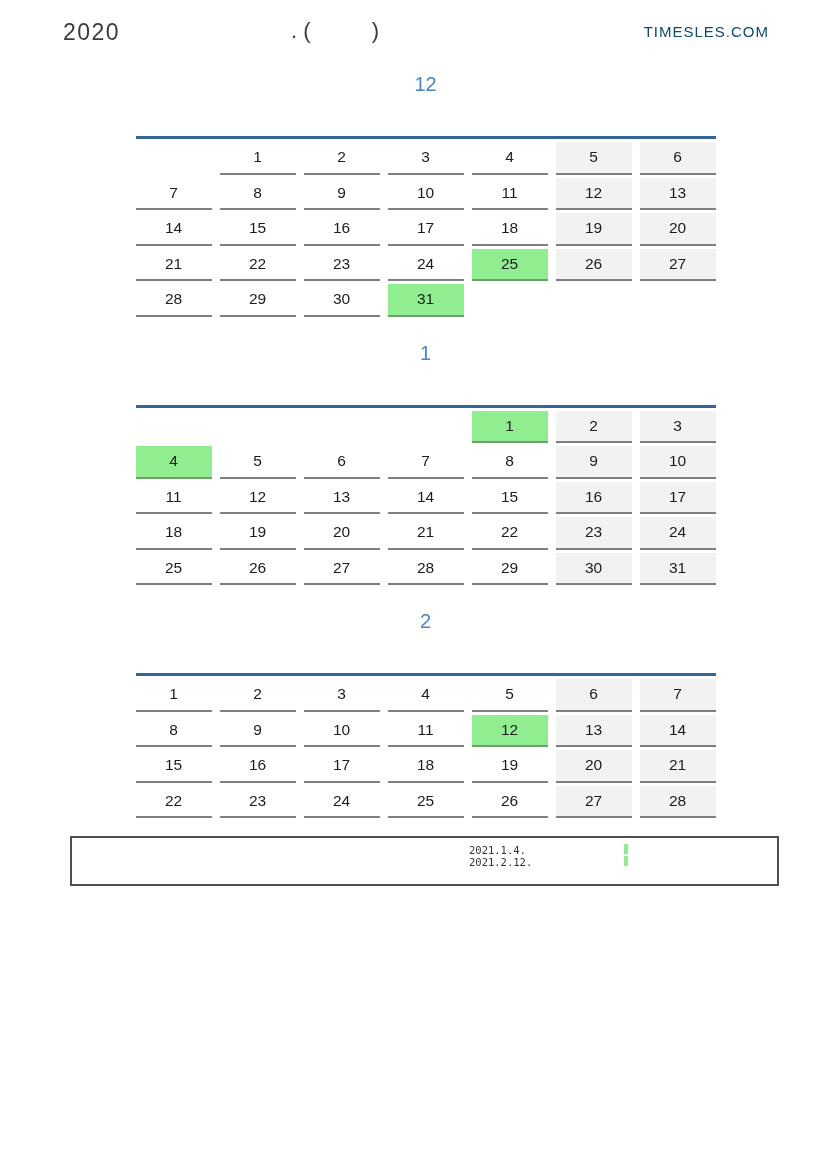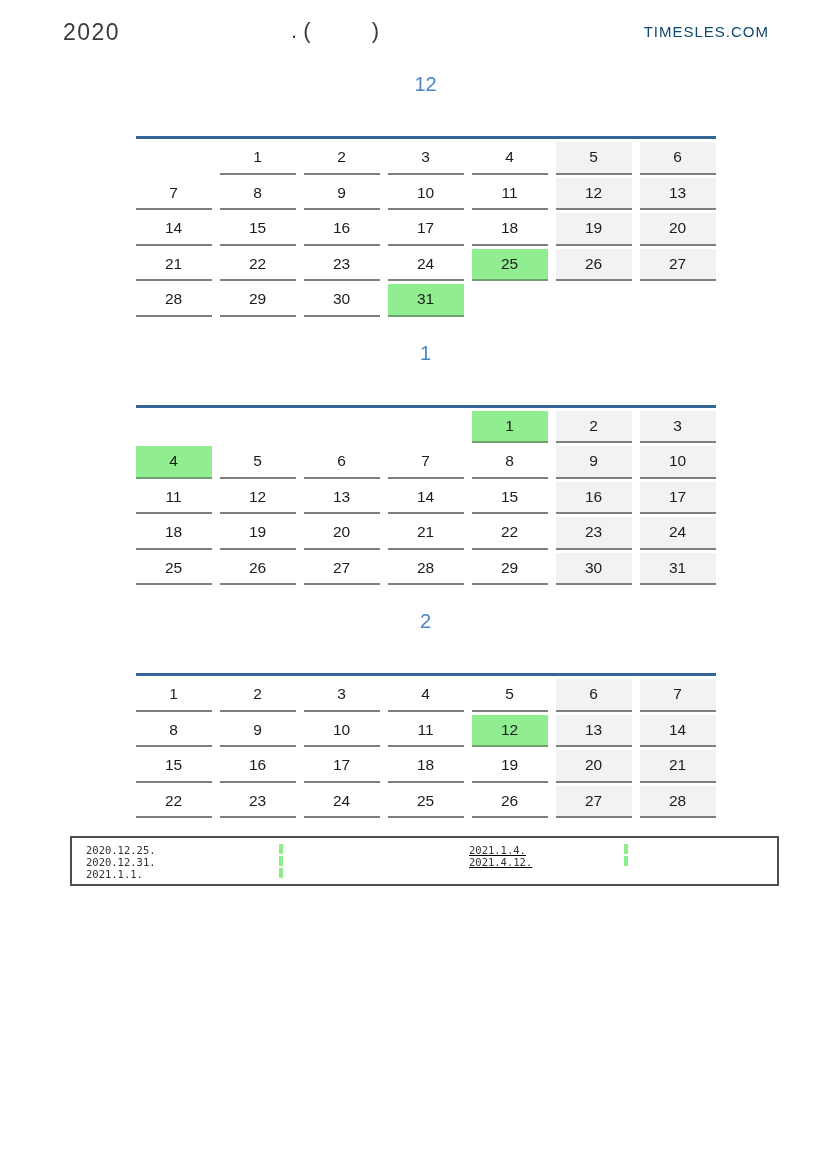--- a/index.html
+++ b/index.html
@@ -41,21 +41,21 @@
   .cell.empty{border-bottom:none;background:none;}
   .cell.weekend{background:#f2f2f2;}
   .cell.highlight{background:#90ee90;border-bottom-color:#6f9f6f;}
   
   .legend-box{
     position:relative;margin:18px 0 0 58px;width:709px;height:50px;
     box-sizing:border-box;border:2px solid #4f4f4f;background:#fff;
   }
   .legend-group{position:absolute;top:5px;}
   .lg0{left:14px;width:260px;}
-  .lg1{left:397px;width:260px;text-decoration:underline;}
+  .lg1{left:397px;width:260px;}
   .legend-row{position:relative;height:12px;line-height:12px;}
   .legend-date{
     font-family:"DejaVu Sans Mono", monospace;font-size:10.5px;color:#333333;
   }
   .legend-bar{
     position:absolute;top:1px;width:4px;height:10px;background:#8cee8c;
   }
   .lg0 .legend-bar{left:193px;}
   .lg1 .legend-bar{left:155px;}
 </style>
@@ -178,25 +178,20 @@
           <div class="cell">22</div>
           <div class="cell">23</div>
           <div class="cell">24</div>
           <div class="cell">25</div>
           <div class="cell">26</div>
           <div class="cell weekend">27</div>
           <div class="cell weekend">28</div>
         </div>
       </div>
       <div class="legend-box">
-        <div class="legend-group lg0">
-          <div class="legend-row"><span class="legend-date">2020.12.25.</span><div class="legend-bar"></div></div>
-          <div class="legend-row"><span class="legend-date">2020.12.31.</span><div class="legend-bar"></div></div>
-          <div class="legend-row"><span class="legend-date">2021.1.1.</span><div class="legend-bar"></div></div>
-        </div>
         <div class="legend-group lg1">
           <div class="legend-row"><span class="legend-date">2021.1.4.</span><div class="legend-bar"></div></div>
-          <div class="legend-row"><span class="legend-date">2021.4.12.</span><div class="legend-bar"></div></div>
+          <div class="legend-row"><span class="legend-date">2021.2.12.</span><div class="legend-bar"></div></div>
         </div>
       </div>
     </div>
 
 </div>
 
 </body></html>

